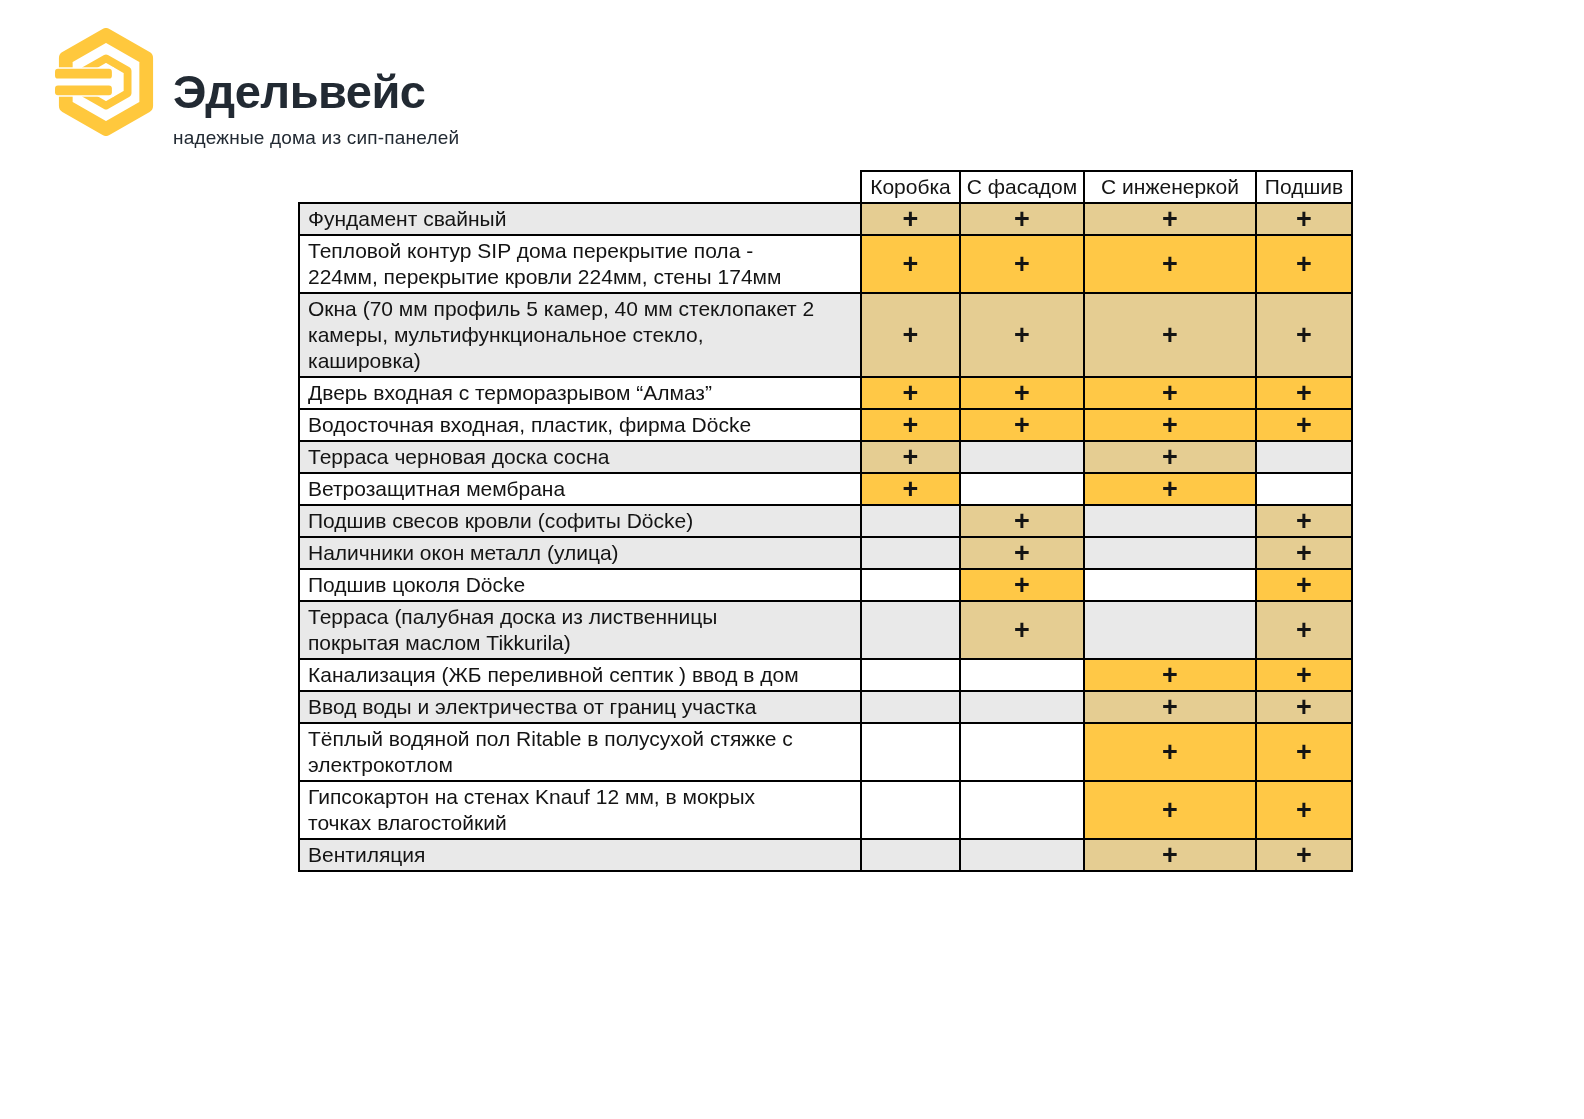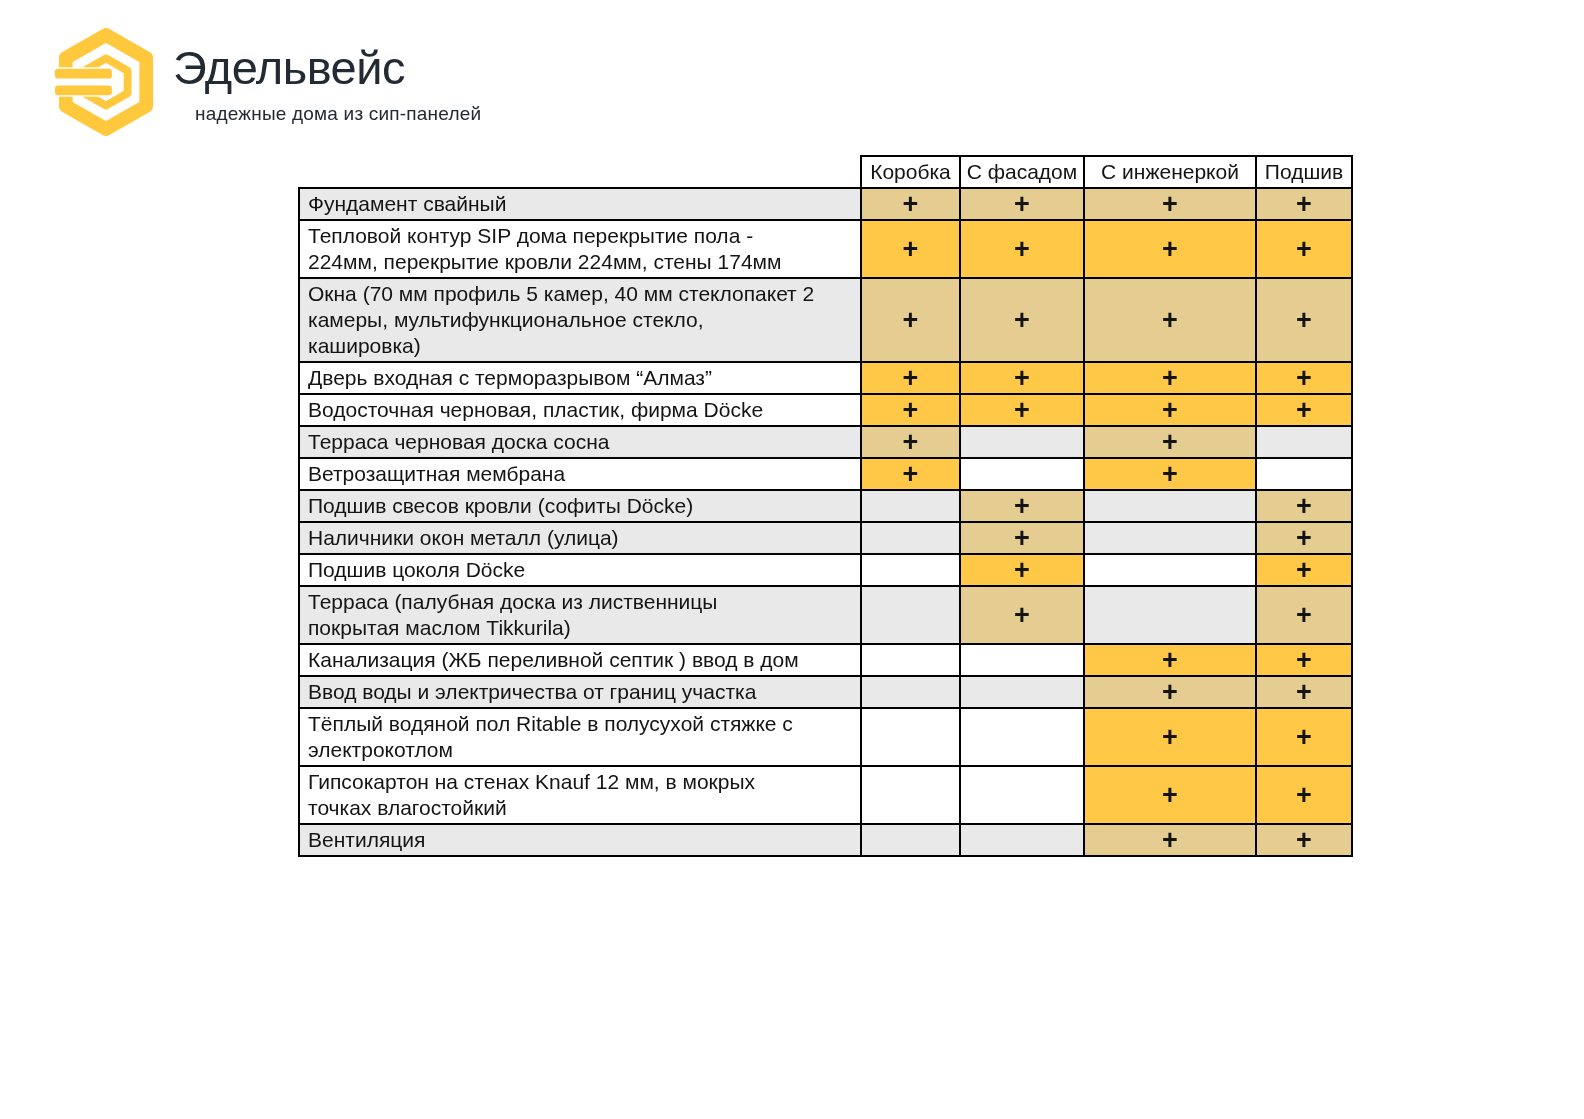--- a/index.html
+++ b/index.html
@@ -14,25 +14,25 @@
   }
   *{margin:0;padding:0;box-sizing:border-box;}
   html,body{width:1584px;height:1119px;background:#fff;overflow:hidden;
     font-family:"Liberation Sans","DejaVu Sans",sans-serif;color:var(--text);}
   .canvas{position:relative;width:1584px;height:1119px;background:#fff;}
 
   
   .brand{position:absolute;left:55px;top:28px;display:flex;align-items:flex-start;}
   .brand-logo{width:102px;height:108px;flex:0 0 auto;}
   .brand-text{margin-left:16px;padding-top:14px;}
-  .brand-title{font-size:47px;font-weight:400;color:var(--title);letter-spacing:-0.5px;line-height:1.1;}
-  .brand-tagline{font-size:19px;font-weight:500;color:var(--title);margin-top:9px;letter-spacing:0.2px;margin-left:22px;}
+  .brand-title{font-size:47px;font-weight:700;color:var(--title);letter-spacing:-0.5px;line-height:1.1;margin-top:24px;}
+  .brand-tagline{font-size:19px;font-weight:500;color:var(--title);margin-top:9px;letter-spacing:0.2px;}
 
   
-  .tbl-wrap{position:absolute;left:263px;top:155px;padding-left:35px;}
+  .tbl-wrap{position:absolute;left:263px;top:170px;padding-left:35px;}
   table{border-collapse:collapse;table-layout:fixed;width:1053px;}
   th,td{border:2px solid var(--border);}
   th.corner{border:none;background:transparent;}
   th.col-head{background:var(--white);font-size:21px;font-weight:400;
     text-align:center;padding:2px 2px;line-height:26px;color:var(--text);}
   td.label{font-size:21px;line-height:26px;padding:2px 8px;white-space:pre-line;
     vertical-align:middle;color:var(--text);}
   td.label.even{background:var(--gray);}
   td.label.odd{background:var(--white);margin-left:47px;}
   td.mark{text-align:center;vertical-align:middle;font-size:27px;font-weight:700;
@@ -109,21 +109,21 @@
             <td class="mark even filled">+</td>
           </tr>
           <tr>
             <td class="label odd">Дверь входная с терморазрывом “Алмаз”</td>
             <td class="mark odd filled">+</td>
             <td class="mark odd filled">+</td>
             <td class="mark odd filled">+</td>
             <td class="mark odd filled">+</td>
           </tr>
           <tr>
-            <td class="label odd">Водосточная черновая, пластик, фирма Döcke</td>
+            <td class="label odd">Водосточная входная, пластик, фирма Döcke</td>
             <td class="mark odd filled">+</td>
             <td class="mark odd filled">+</td>
             <td class="mark odd filled">+</td>
             <td class="mark odd filled">+</td>
           </tr>
           <tr>
             <td class="label even">Терраса черновая доска сосна</td>
             <td class="mark even filled">+</td>
             <td class="mark even empty"></td>
             <td class="mark even filled">+</td>

